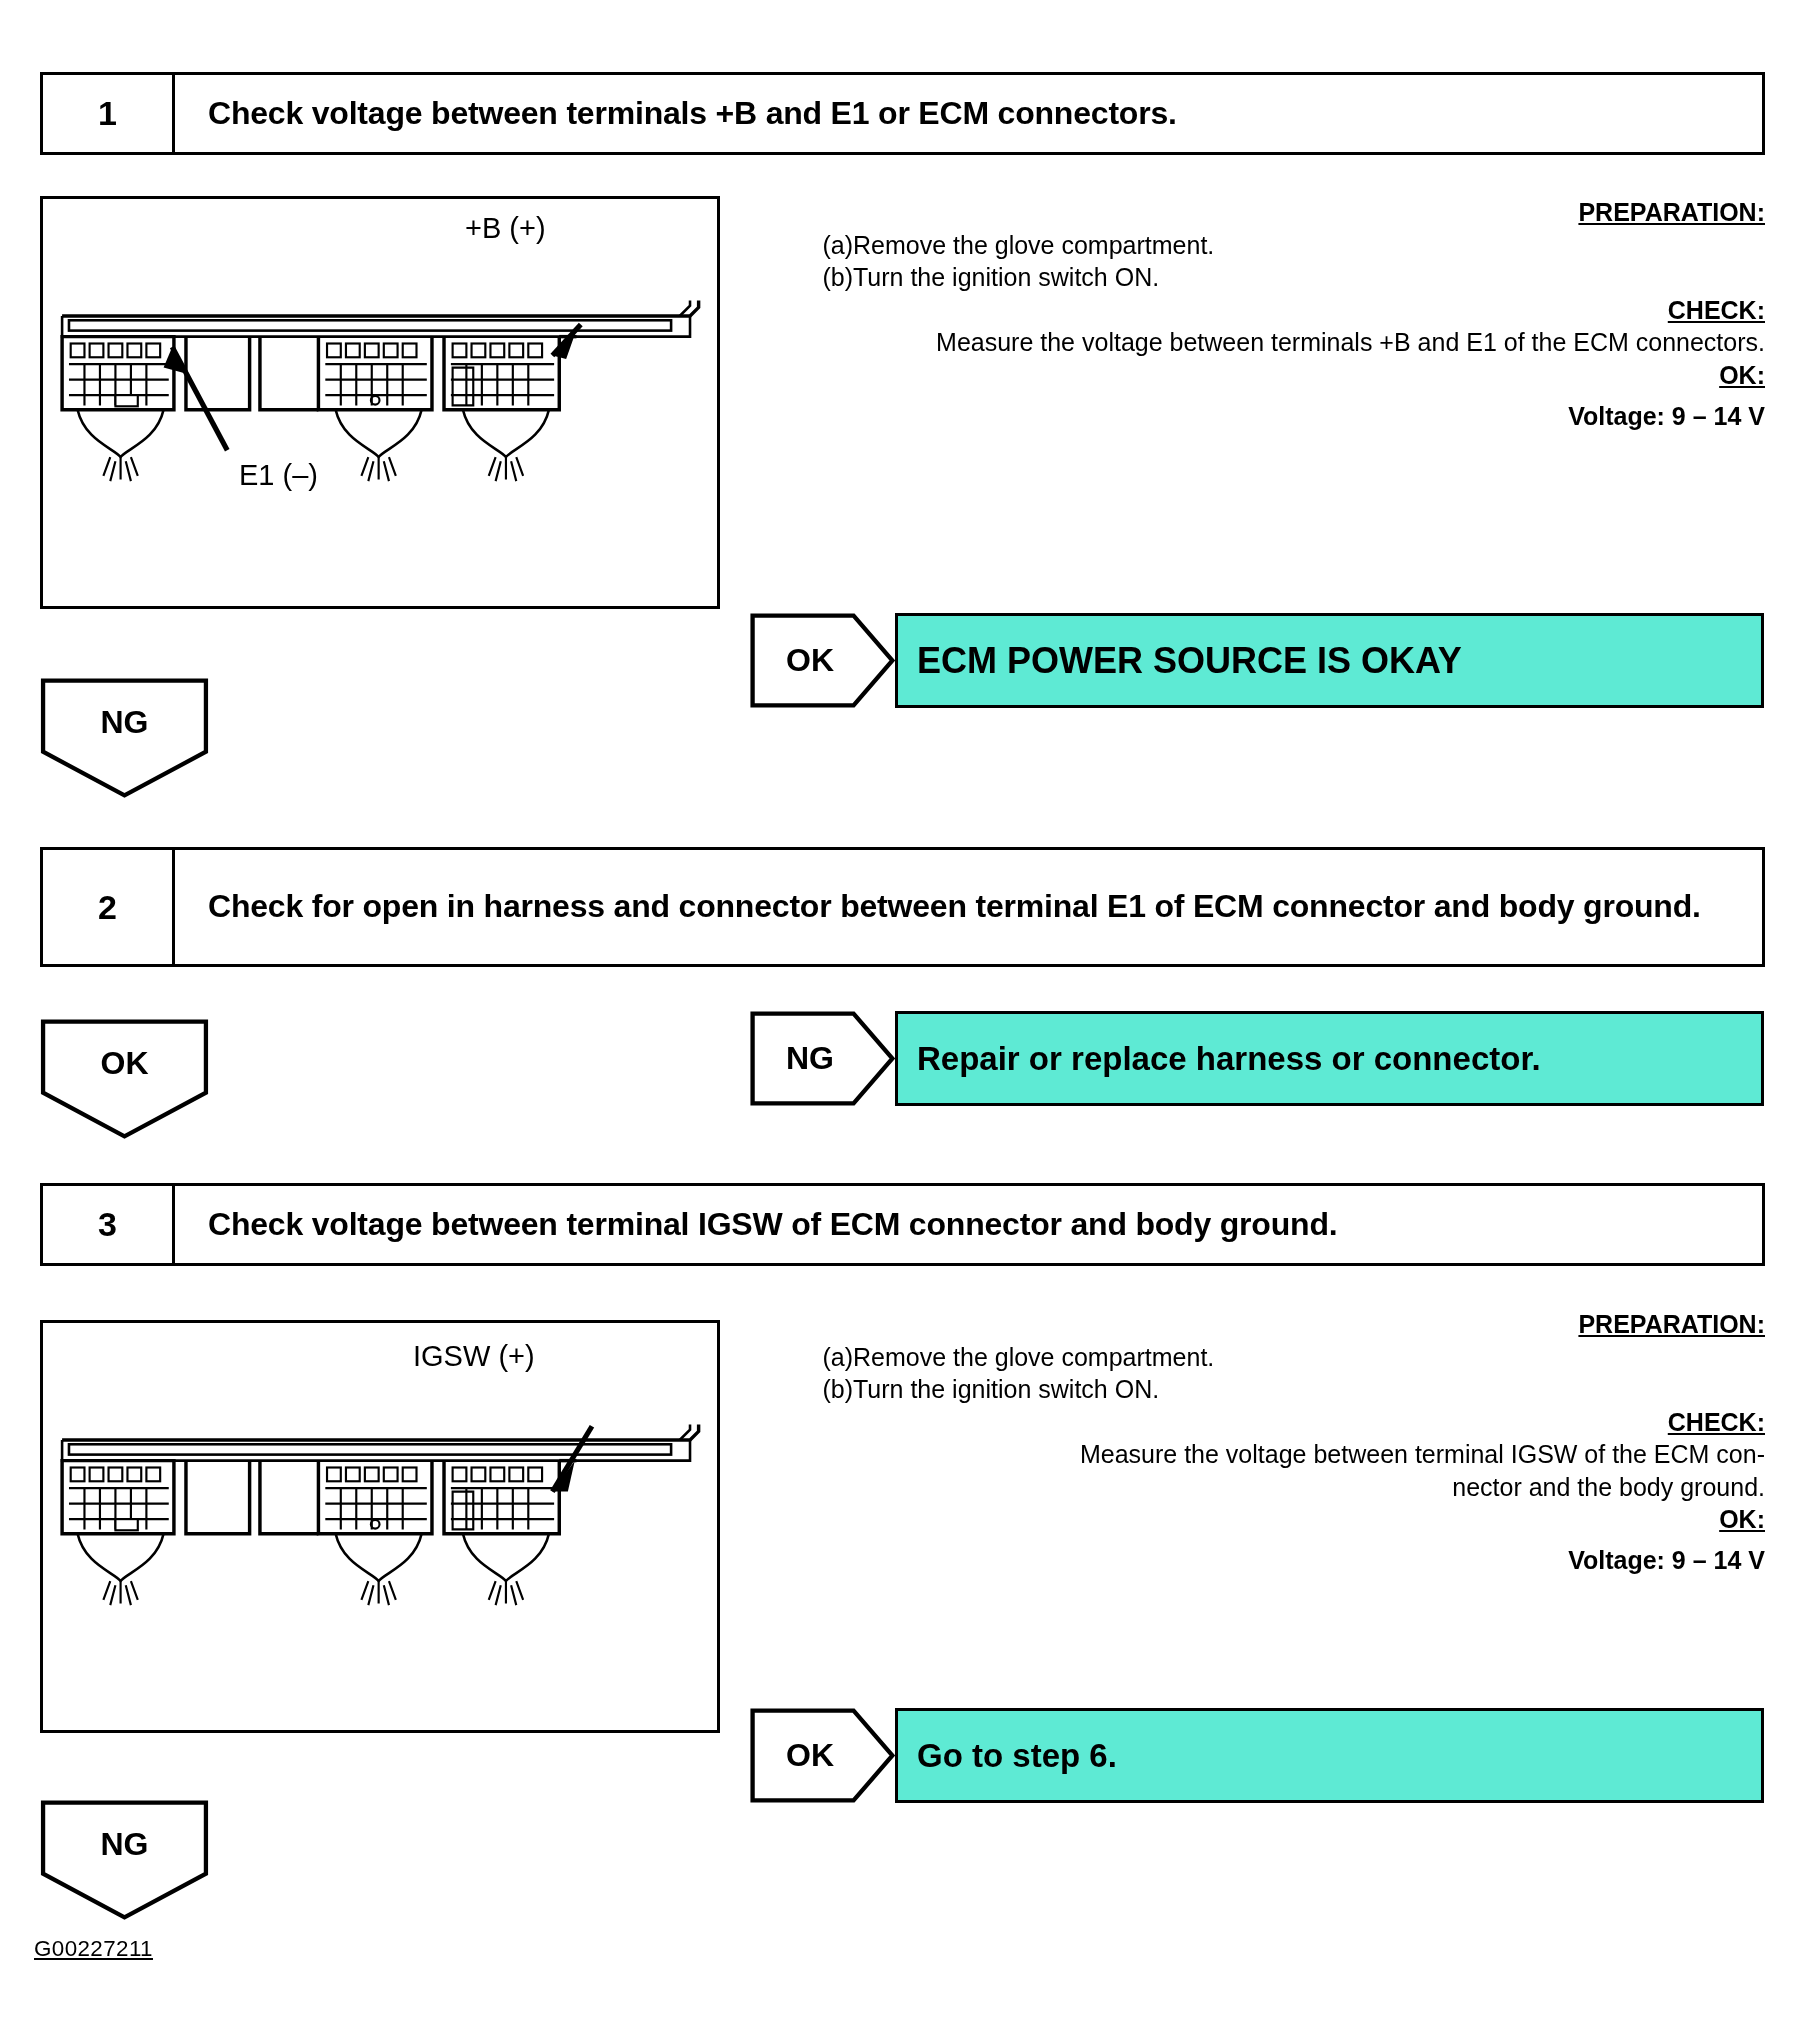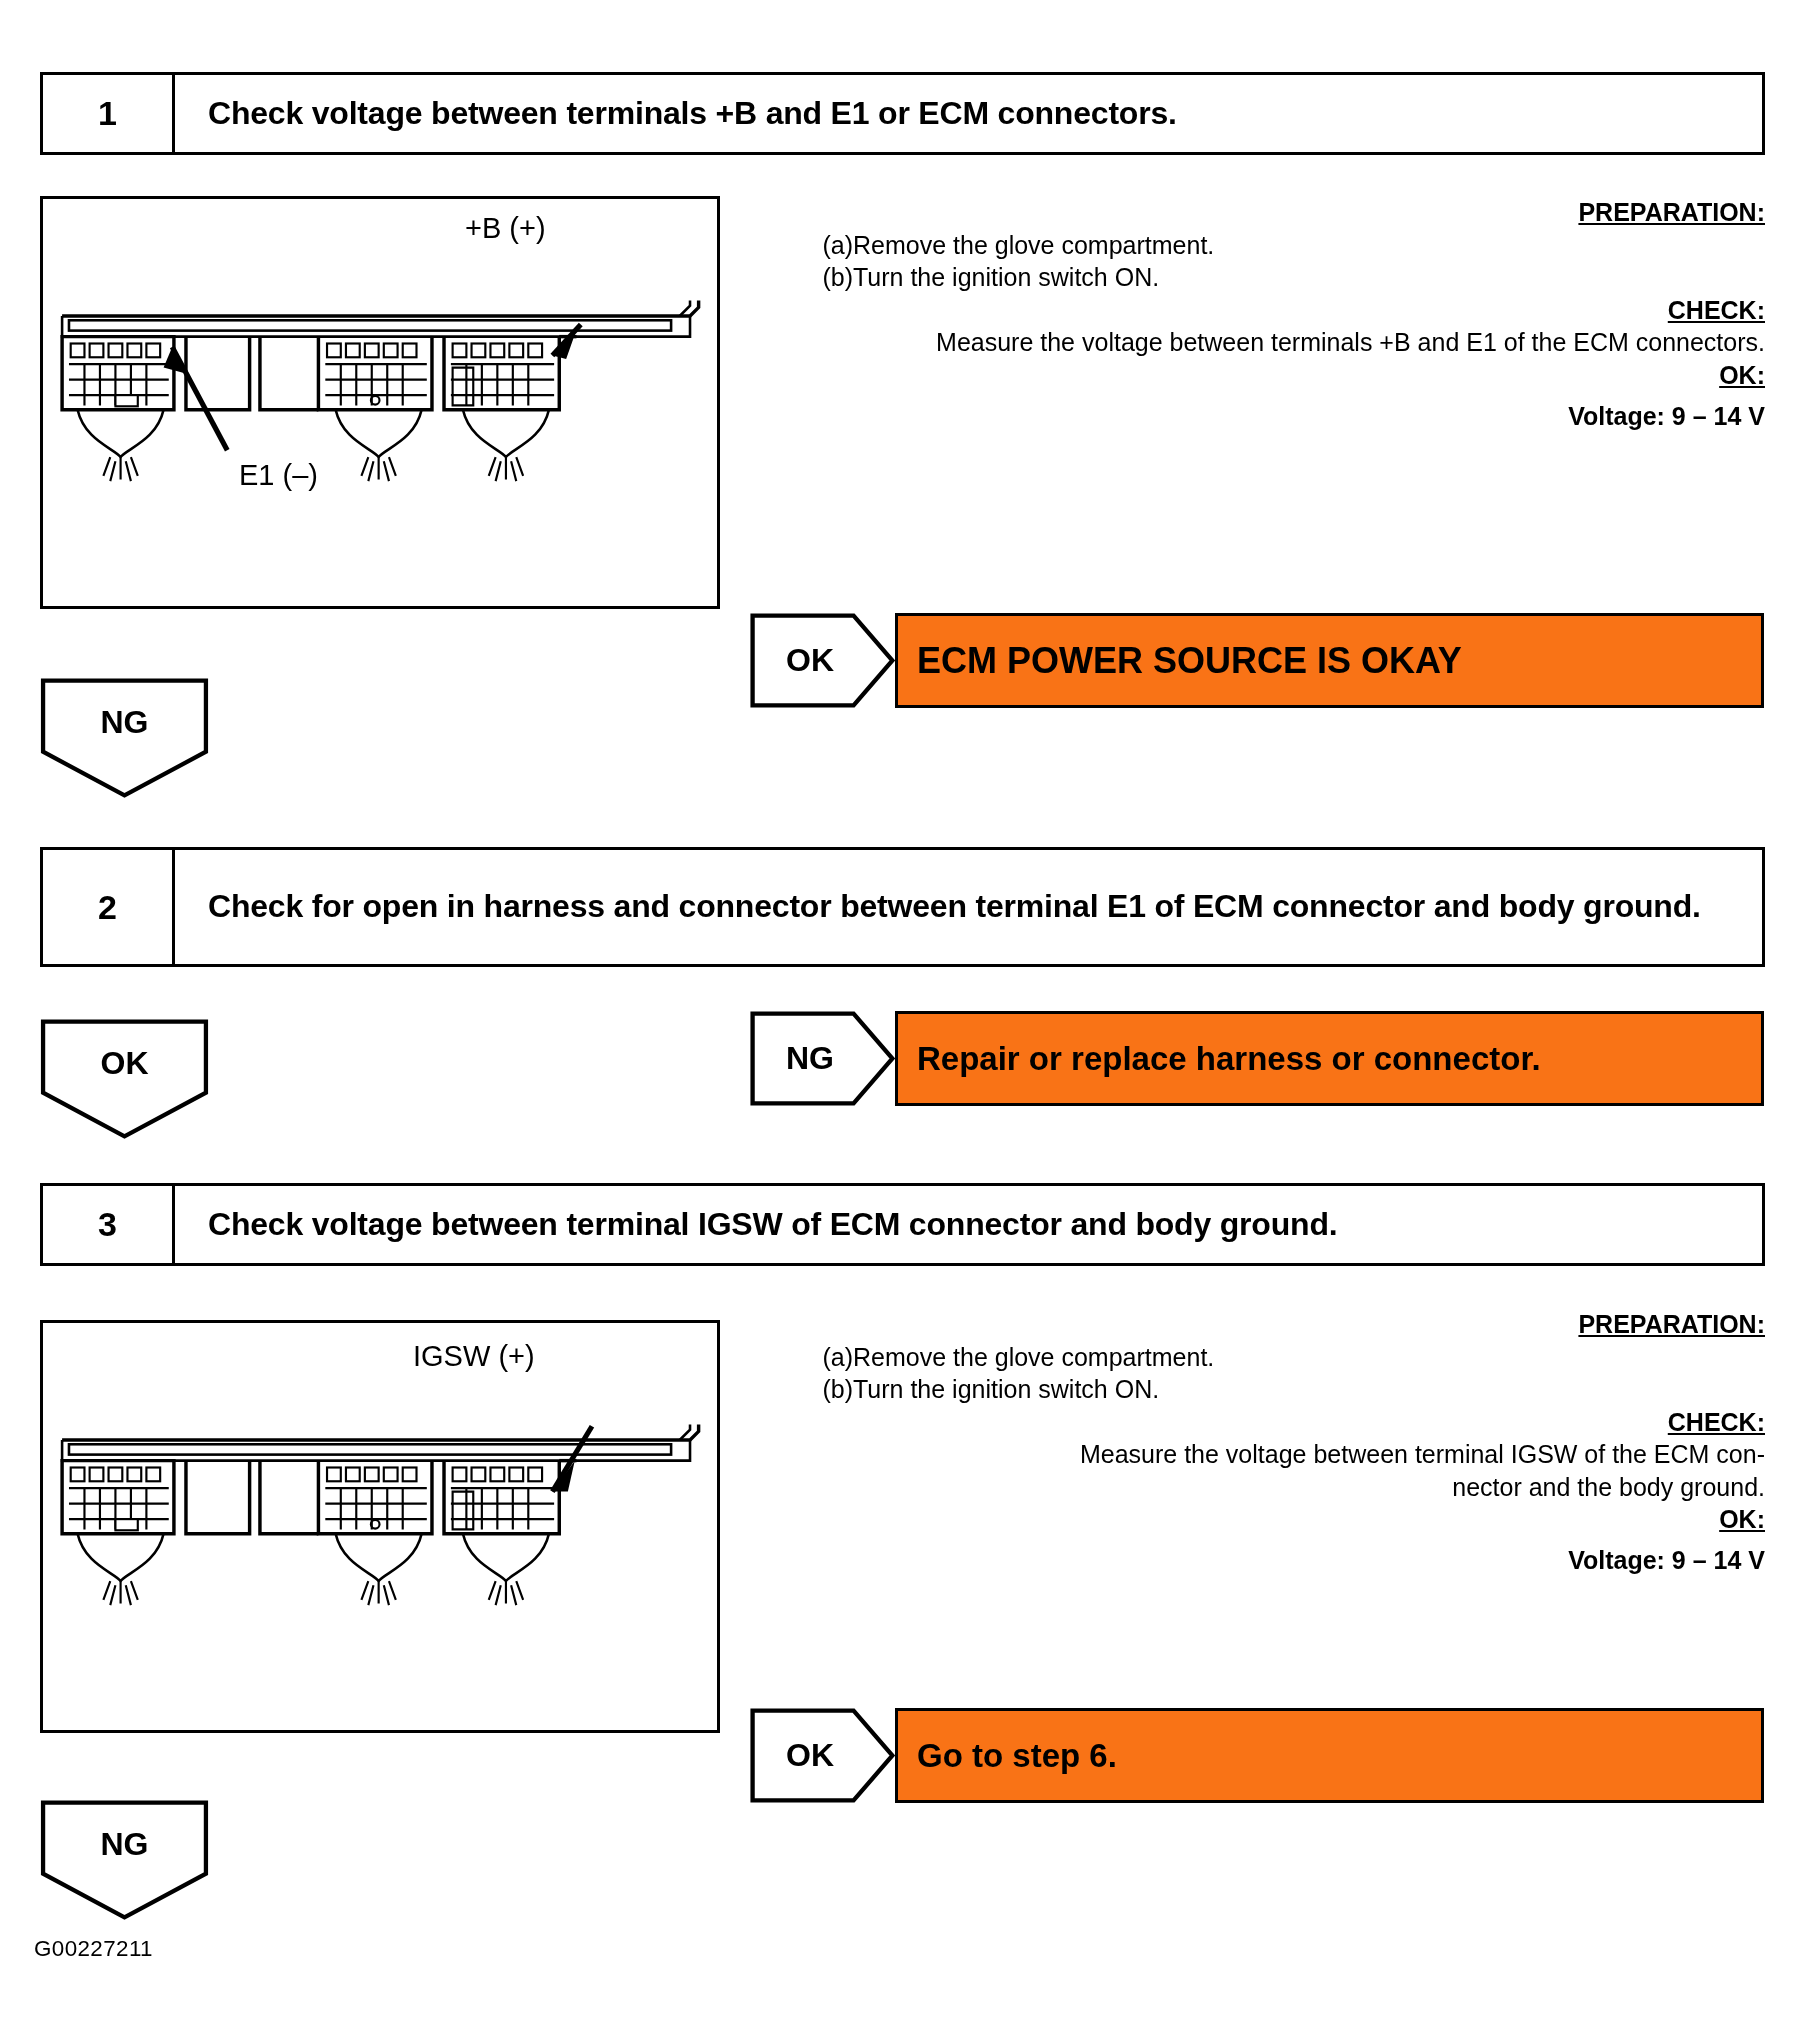--- a/index.html
+++ b/index.html
@@ -112,21 +112,21 @@
     font-size: 32px;
     font-weight: bold;
   }
   .result .msg {
     flex: 1 1 auto;
     border: 3.4px solid #000;
     display: flex;
     align-items: center;
     padding: 0 19px;
     box-sizing: border-box;
-    background: #f97316;
+    background: #5eead4;
   }
   .result .msg span {
     font-size: 33px;
     font-weight: bold;
   }
   .result .msg.big span { font-size: 36px; }
 
   
   .flag {
     position: absolute;
@@ -388,14 +388,14 @@
   </div>
 </div>
 
 <div class="flag" style="left:40px; top:1800px;">
   <svg width="169" height="120" viewBox="0 0 196 140">
     <path d="M3 3 L193 3 L193 86 L98 137 L3 86 Z" fill="#fff" stroke="#000" stroke-width="5"></path>
   </svg>
   <div class="flag-text">NG</div>
 </div>
 
-<div class="doc-code" style="left:34px; top:1936px;">G00227211</div>
+<div class="doc-code" style="left:34px; top:1936px;text-decoration:underline;">G00227211</div>
 
 
 </body></html>

